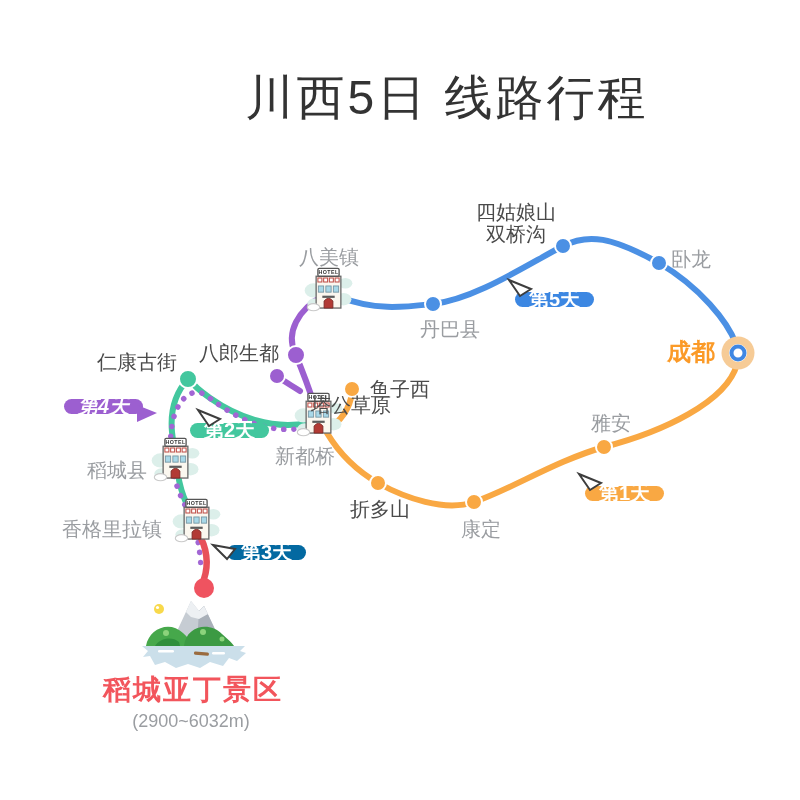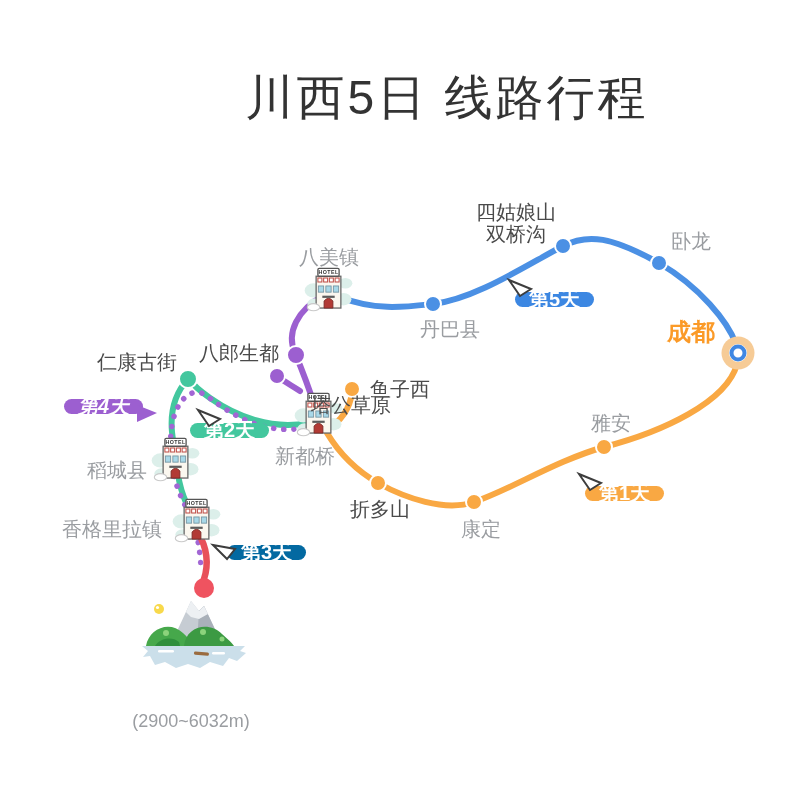--- a/index.html
+++ b/index.html
@@ -114,34 +114,35 @@
       <rect x="158" y="650" width="16" height="2.4" rx="1.2" fill="#fff"></rect>
       <rect x="212" y="652" width="13" height="2.4" rx="1.2" fill="#fff"></rect>
       <rect x="194" y="652" width="15" height="3.2" rx="1.4" fill="#9A6B3F" transform="rotate(5 201 653)"></rect>
     </g>
   </svg>
 
   <div class="title">川西5日 线路行程</div>
 
   <div class="loc sight" style="left:516px;top:212px;">四姑娘山</div>
   <div class="loc sight" style="left:516px;top:234px;">双桥沟</div>
-  <div class="loc town" style="left:691px;top:241px;text-align:right;">卧龙</div>
+  <div class="loc town" style="left:691px;top:259px;text-align:right;">卧龙</div>
   <div class="loc town" style="left:450px;top:329px;">丹巴县</div>
   <div class="loc town" style="left:329px;top:257px;">八美镇</div>
   <div class="loc sight" style="left:351px;top:376px;margin-top:29px;">塔公草原</div>
   <div class="loc sight" style="left:239px;top:353px;">八郎生都</div>
   <div class="loc sight" style="left:137px;top:362px;">仁康古街</div>
   <div class="loc sight" style="left:400px;top:389px;">鱼子西</div>
   <div class="loc town" style="left:305px;top:456px;">新都桥</div>
   <div class="loc town" style="left:117px;top:470px;">稻城县</div>
   <div class="loc town" style="left:112px;top:529px;">香格里拉镇</div>
   <div class="loc sight" style="left:362px;top:509px;margin-left:18px;">折多山</div>
   <div class="loc town" style="left:481px;top:529px;">康定</div>
   <div class="loc town" style="left:611px;top:423px;">雅安</div>
-  <div class="loc chengdu" style="left:691px;top:332px;">成都</div>
+  <div class="loc chengdu" style="left:691px;top:352px;">成都</div>
+  <div class="loc dest" style="left:193px;top:690px;">稻城亚丁景区</div>
   <div class="loc alt" style="left:191px;top:721px;">(2900~6032m)</div>
 
   <div class="badge b-day1" style="left:585px;top:486px;">
     <svg class="tail" width="26" height="20" style="left:-8px;top:-14px;">
       <polygon points="2,2 24,11 13,18" fill="#fff" stroke="#3d3d3d" stroke-width="2"></polygon>
     </svg>
     <span>第1天</span>
   </div>
 
   <div class="badge b-day2" style="left:190px;top:423px;">

